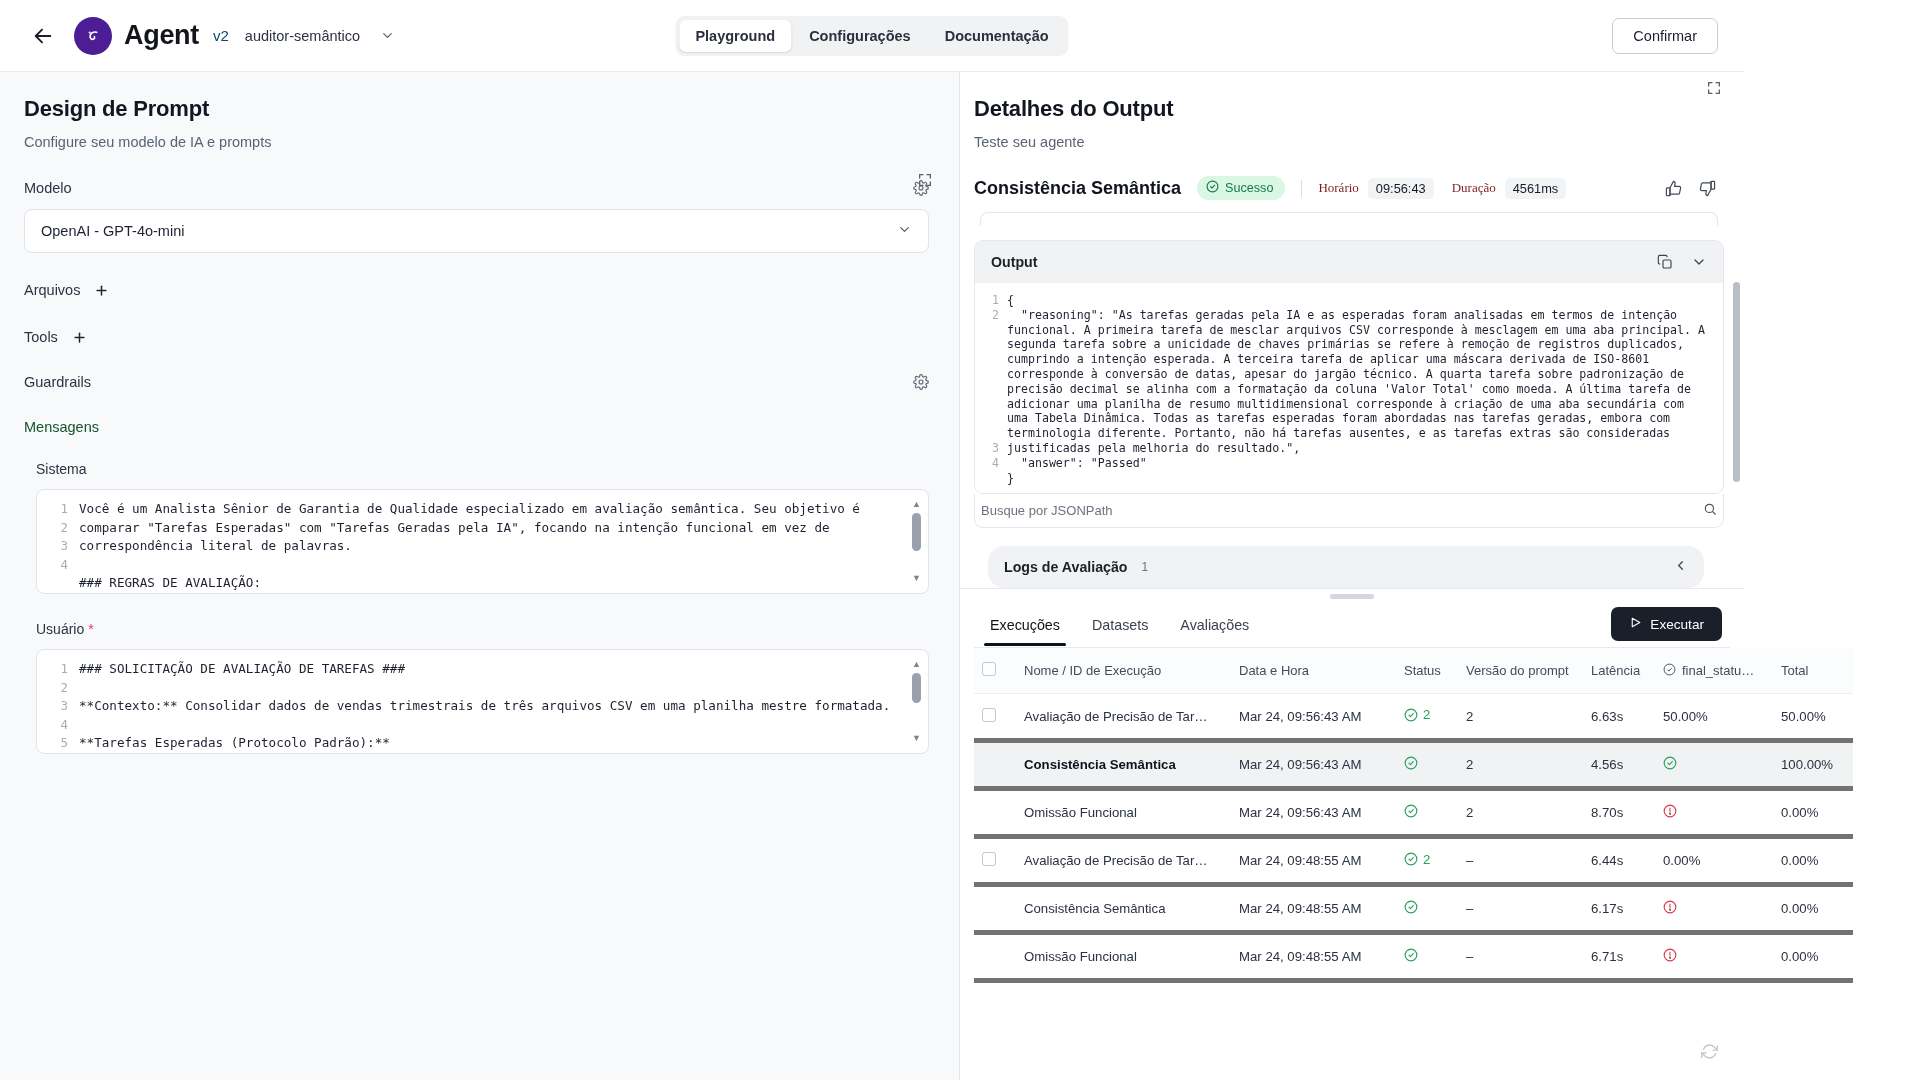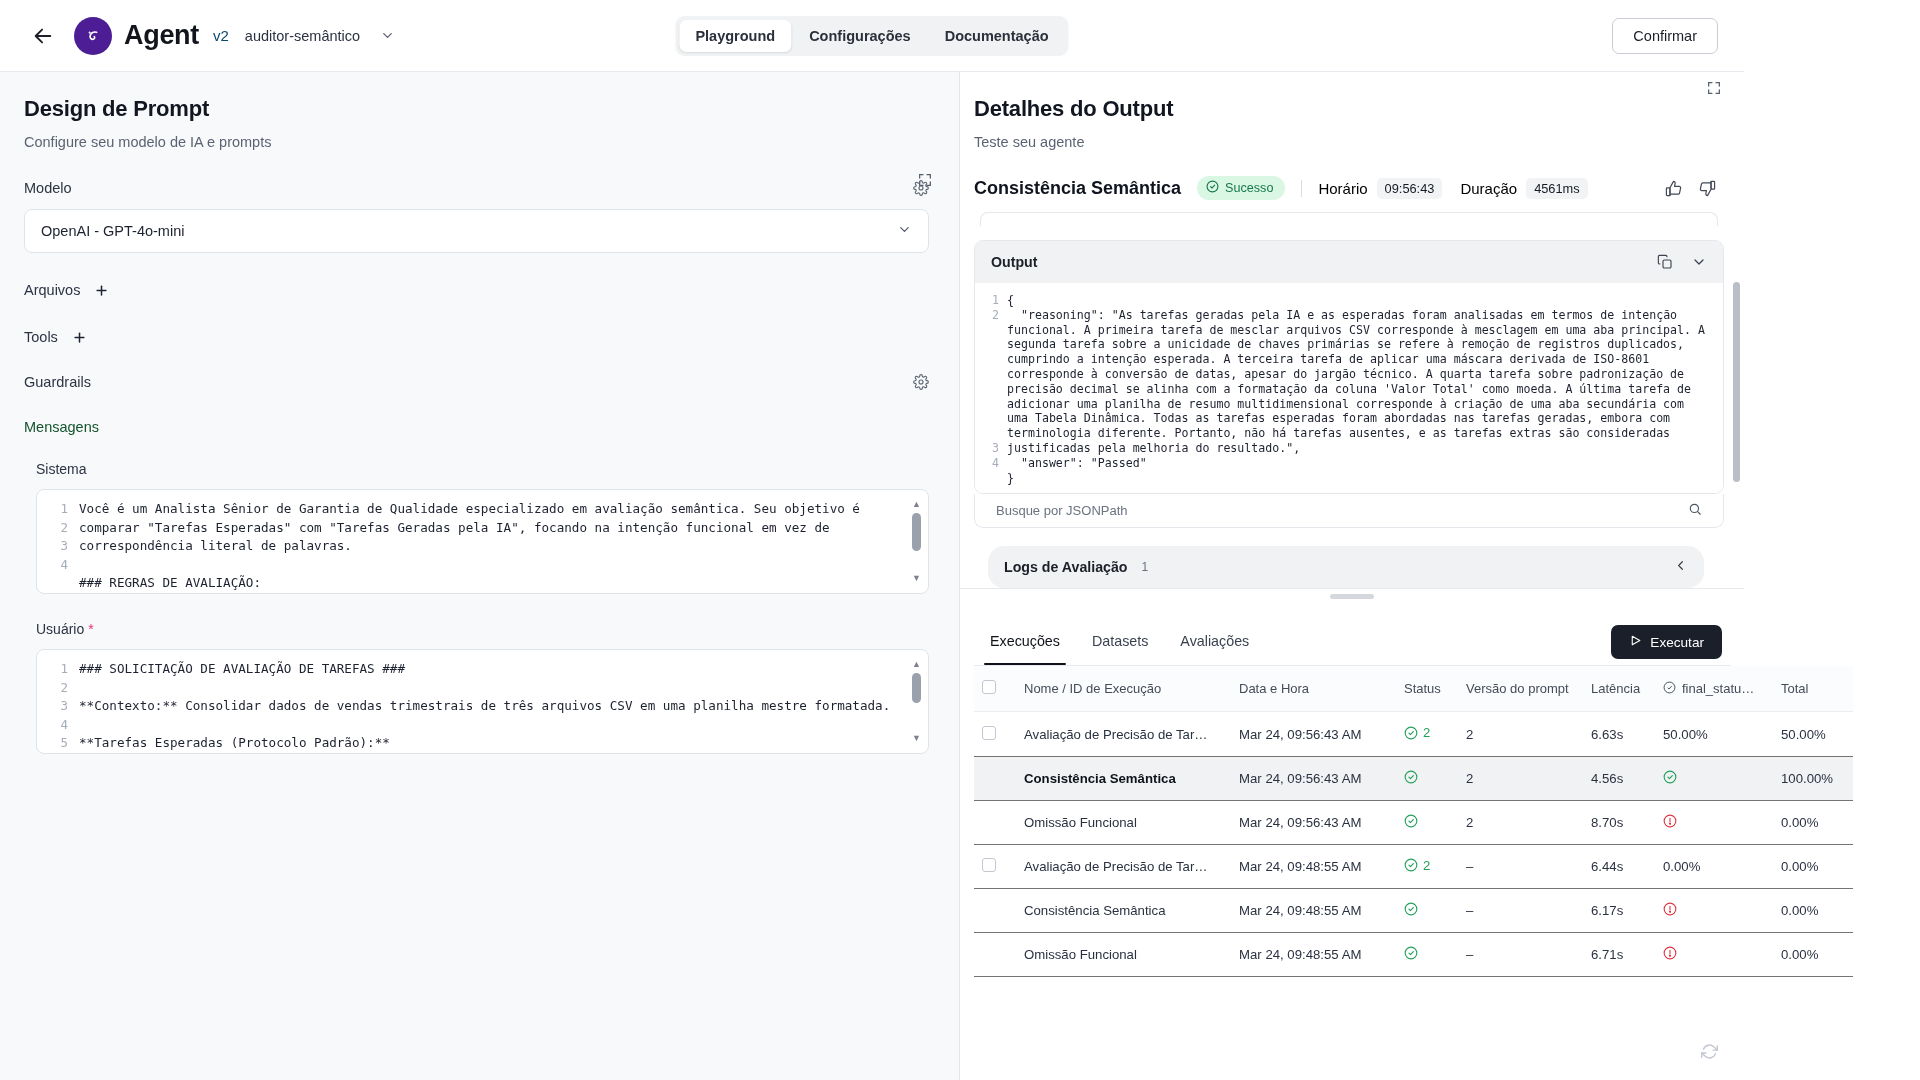--- a/index.html
+++ b/index.html
@@ -104,21 +104,21 @@
   .expand-icon-r { position: absolute; top: 8px; right: 22px; color: #55606e; cursor: pointer; }
 
   .status-row { display: flex; align-items: center; gap: 0; margin-top: 26px; }
   .run-title { font-size: 18px; font-weight: 700; color: #10141e; }
   .badge-ok {
     margin-left: 16px; background: #d9f7e3; color: #17794a;
     border-radius: 14px; padding: 4px 12px 4px 9px; font-size: 12.6px;
     display: flex; align-items: center; gap: 6px; font-weight: 400;
   }
   .vdiv { width: 1px; height: 17px; background: #d8dce3; margin: 0 16px; }
-  .meta-k { font-size: 15px; color: #000000; }
+  .meta-k { font-size: 13px; color: #7f1d1d; font-family: Liberation Serif, serif; }
   .meta-v { font-size: 12.8px; color: #151a24; background: #f2f3f5; border-radius: 5px; padding: 3px 8px; margin-left: 9px; }
   .thumbs { margin-left: auto; display: flex; gap: 17px; color: #414955; }
   .thumbs span { cursor: pointer; display: flex; }
 
   .output-scroller { position: relative; margin: 12px 20px 0 14px; flex: 0 0 auto; }
   .pre-strip { height: 14px; border: 1px solid #e4e7ec; border-bottom: none; border-radius: 8px 8px 0 0; background: #fff; margin: 0 6px; }
 
   .output-card { border: 1px solid #e4e7ec; border-radius: 9px; overflow: hidden; background: #fff; margin-top: 14px; }
   .output-head {
     background: #f1f2f4; padding: 13px 16px; display: flex; align-items: center;
@@ -134,60 +134,60 @@
   }
   .json-code {
     flex: 1; font-family: "DejaVu Sans Mono", monospace; font-size: 11.6px;
     line-height: 14.8px; color: #1d2230; white-space: pre-wrap;
     padding-right: 18px; word-break: break-word;
   }
   .jstr { color: #1d2230; }
 
   .jsonpath-bar {
     border: 1px solid #e4e7ec; border-top: none; border-radius: 0 0 9px 9px;
-    height: 34px; display: flex; align-items: center; padding: 0 21px;
+    height: 34px; display: flex; align-items: center; padding: 0 6px;
     font-size: 13px; color: #6b7280; background: #fff;
   }
   .jsonpath-bar .mag { margin-left: auto; color: #4b5563; }
 
   .logs-card {
     margin: 18px 20px 0 14px; background: #f1f2f4; border-radius: 16px;
     height: 42px; display: flex; align-items: center; padding: 0 16px;
     font-size: 14.2px; font-weight: 700; color: #1b2029;
   }
   .logs-card .cnt { font-weight: 400; font-size: 12px; color: #6a7280; margin-left: 14px; }
   .logs-card .lchev { margin-left: auto; color: #3b434f; cursor: pointer; }
 
   
   .right-vscroll { position: absolute; right: 4px; top: 170px; height: 340px; width: 7px; }
   .right-vthumb { position: absolute; left: 0; width: 7px; border-radius: 4px; background: #b9bec7; }
 
   
   .bottom { flex: 1; border-top: 1px solid #e7e9ee; display: flex; flex-direction: column; min-height: 0; position: relative; }
   .drag-handle { position: absolute; top: 5px; left: 50%; transform: translateX(-50%); width: 44px; height: 5px; border-radius: 3px; background: #d4d8de; cursor: row-resize; }
 
-  .tabs-row { display: flex; padding: 36px 22px 0 14px; position: relative; }
+  .tabs-row { display: flex; align-items: center; padding: 18px 22px 0 14px; position: relative; }
   .tab-item { font-size: 14.3px; color: #3b424f; padding: 8px 16px 13px 16px; cursor: pointer; position: relative; }
   .tab-item.active { color: #0e1219; font-weight: 400; }
   .tab-item.active::after { content: ""; position: absolute; left: 10px; right: 10px; bottom: 0; height: 2.5px; background: #0e1219; border-radius: 2px; }
   .exec-btn {
     margin-left: auto; margin-bottom: 6px; background: #1b1f2a; color: #fff;
     border-radius: 7px; padding: 9px 18px; font-size: 13.6px;
     display: flex; align-items: center; gap: 8px; cursor: pointer;
   }
   .tabs-underline { height: 1px; background: #e7e9ee; margin: 0 14px 0 14px; }
 
   table.runs { width: calc(100% - 28px); margin: 0 14px; border-collapse: collapse; table-layout: fixed; }
   table.runs th {
     font-size: 13px; font-weight: 400; color: #454c59; text-align: left;
     padding: 14px 8px; background: #fbfcfd; border-bottom: 1px solid #eceef2;
   }
   table.runs td {
     font-size: 13.2px; color: #2a3140; padding: 13px 8px;
-    border-bottom: 1px solid #737373; white-space: nowrap; overflow: hidden; text-overflow: ellipsis;
+    border-bottom: 5px solid #737373; white-space: nowrap; overflow: hidden; text-overflow: ellipsis;
   }
   tr.sel td { background: #f1f2f4; }
   tr.sel td.name { font-weight: 700; color: #0f131b; }
   td.name { color: #333a48; }
   .ck { width: 14px; height: 14px; border: 1px solid #c2c7d0; border-radius: 3px; background: #fff; display: inline-block; cursor: pointer; }
   .okc { color: #21a05a; display: inline-flex; align-items: center; gap: 5px; }
   .errc { color: #dc3545; display: inline-flex; align-items: center; }
   .pct-amber { color: #d98324; }
   .pct-green { color: #21a05a; }
   .pct-red { color: #dc3545; }

